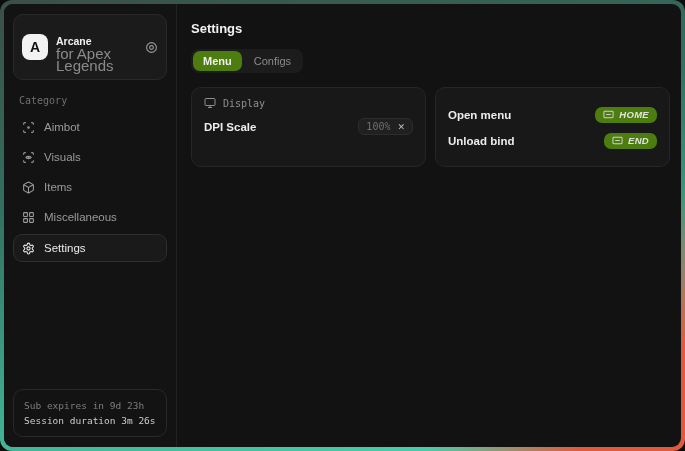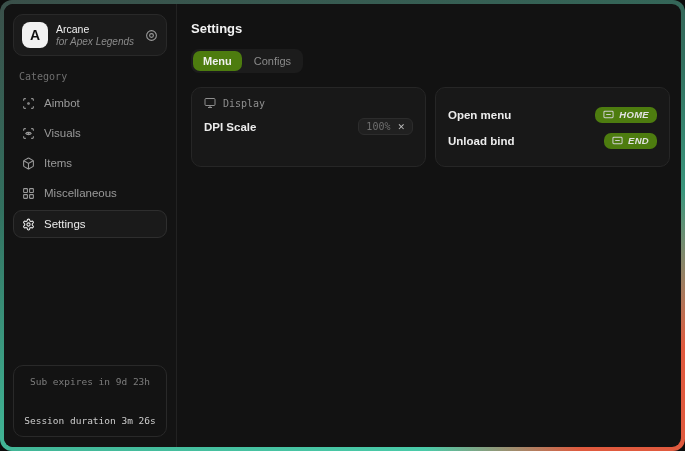--- a/index.html
+++ b/index.html
@@ -37,22 +37,22 @@
     padding:7px 8px;
   }
   .logo {
     width:26px; height:26px; flex:0 0 26px;
     background:#f2f2f2; color:#111;
     border-radius:8px;
     display:flex; align-items:center; justify-content:center;
     font-weight:bold; font-size:14px;
   }
   .profile-text { flex:1; min-width:0; }
-  .profile-name { font-size:10.5px; font-weight:normal; color:#f0f0f0; line-height:13px; }
-  .profile-sub  { font-size:10px; color:#8a8a8a; line-height:12px;font-style:italic; }
+  .profile-name { font-size:10.5px; font-weight:bold; color:#f0f0f0; line-height:13px;margin-top:13px; }
+  .profile-sub  { font-size:15px; color:#8a8a8a; line-height:12px; }
   .profile-action { color:#9a9a9a; display:flex; align-items:center; }
 
   .category-label {
     font-size:10px; color:#6f6f6f;
     margin:15px 6px 8px 6px;
     font-family:"DejaVu Sans Mono", monospace;
   }
 
   .nav { display:flex; flex-direction:column; gap:4px; }
   .nav-item {
@@ -73,24 +73,23 @@
 
   .sidebar-spacer { flex:1; }
 
   .status-card {
     border:1px solid #292929;
     border-radius:10px;
     padding:8px 10px;
     font-family:"DejaVu Sans Mono", monospace;
     font-size:9.5px;
     line-height:15px;
-    text-align:center;
   }
   .status-line1 { color:#7d7d7d; }
-  .status-line2 { color:#cdcdcd;margin-top:24px; }
+  .status-line2 { color:#cdcdcd; }
 
   
   .main { flex:1; padding:17px 14px; }
   .page-title { font-size:13px; font-weight:bold; color:#f2f2f2; }
 
   .tabs {
     display:inline-flex; align-items:center; gap:2px;
     background:#1c1c1c; border-radius:8px;
     padding:2px; margin-top:13px;
   }

